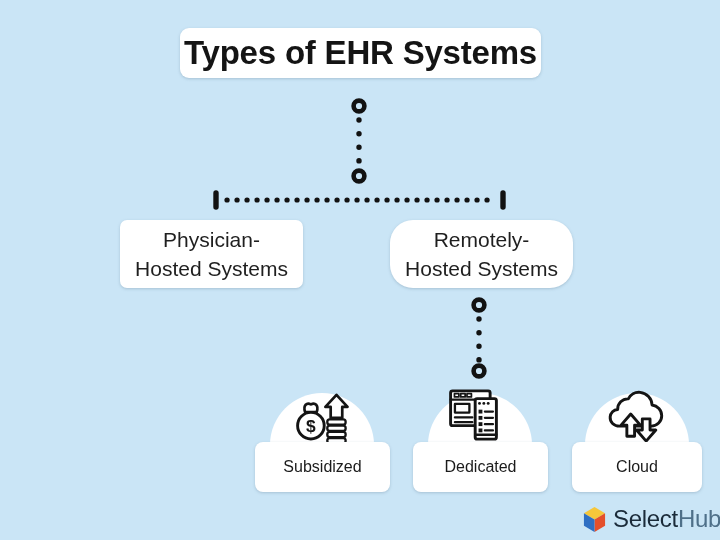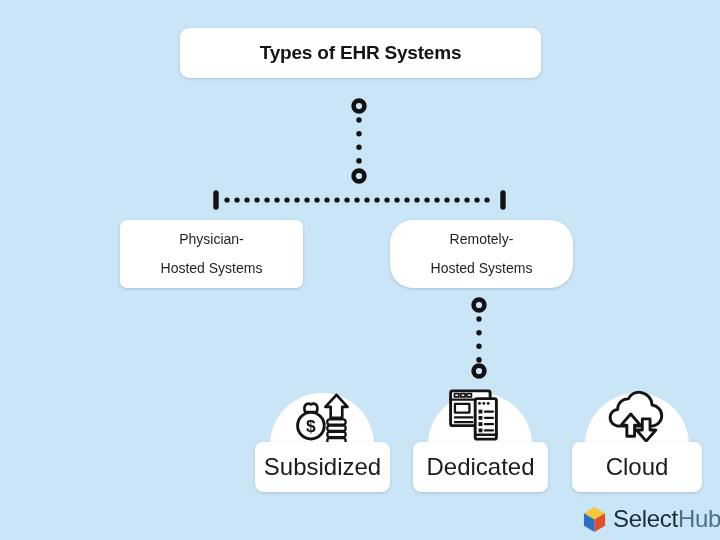--- a/index.html
+++ b/index.html
@@ -5,43 +5,43 @@
   html,body { margin:0; padding:0; background:#cae5f6; }
   .canvas {
     position:relative; width:720px; height:540px; overflow:hidden;
     background:#cae5f6; font-family:"Liberation Sans", sans-serif;
   }
   .panel { position:absolute; background:#ffffff; box-shadow:0 1px 3px rgba(96,125,148,.35); }
 
   .title-box {
     left:180px; top:28px; width:361px; height:50px; border-radius:9px;
     display:flex; align-items:center; justify-content:center;
-    font-size:19px; font-weight:700; color:#141414; letter-spacing:-.2px;
+    font-size:33px; font-weight:700; color:#141414; letter-spacing:-.2px;
   }
 
   .branch {
     top:220px; width:183px; height:68px; border-radius:7px;
     display:flex; flex-direction:column; align-items:center; justify-content:center;
-    font-size:14px; line-height:29px; color:#1f1f1f; text-align:center;
+    font-size:21px; line-height:29px; color:#1f1f1f; text-align:center;
   }
   .branch-physician { left:120px; }
   .branch-remotely  { left:390px;border-radius:23px; }
 
   .dome {
     position:absolute; top:393px; width:104px; height:52px;
     background:#ffffff; border-radius:52px 52px 0 0;
   }
   .dome-subsidized { left:270px; }
   .dome-dedicated  { left:428px; }
   .dome-cloud      { left:585px; }
 
   .sublabel {
     top:442px; height:50px; border-radius:8px;
     display:flex; align-items:center; justify-content:center;
-    font-size:24px; color:#1b1b1b;
+    font-size:16px; color:#1b1b1b;
   }
   .label-subsidized { left:255px; width:135px; }
   .label-dedicated  { left:413px; width:135px; }
   .label-cloud      { left:572px; width:130px; }
 
   .icon { position:absolute; }
   .icon-subsidized { left:290px; top:390px; }
   .icon-dedicated  { left:449px; top:387px; }
   .icon-cloud      { left:604px; top:388px; }
 

